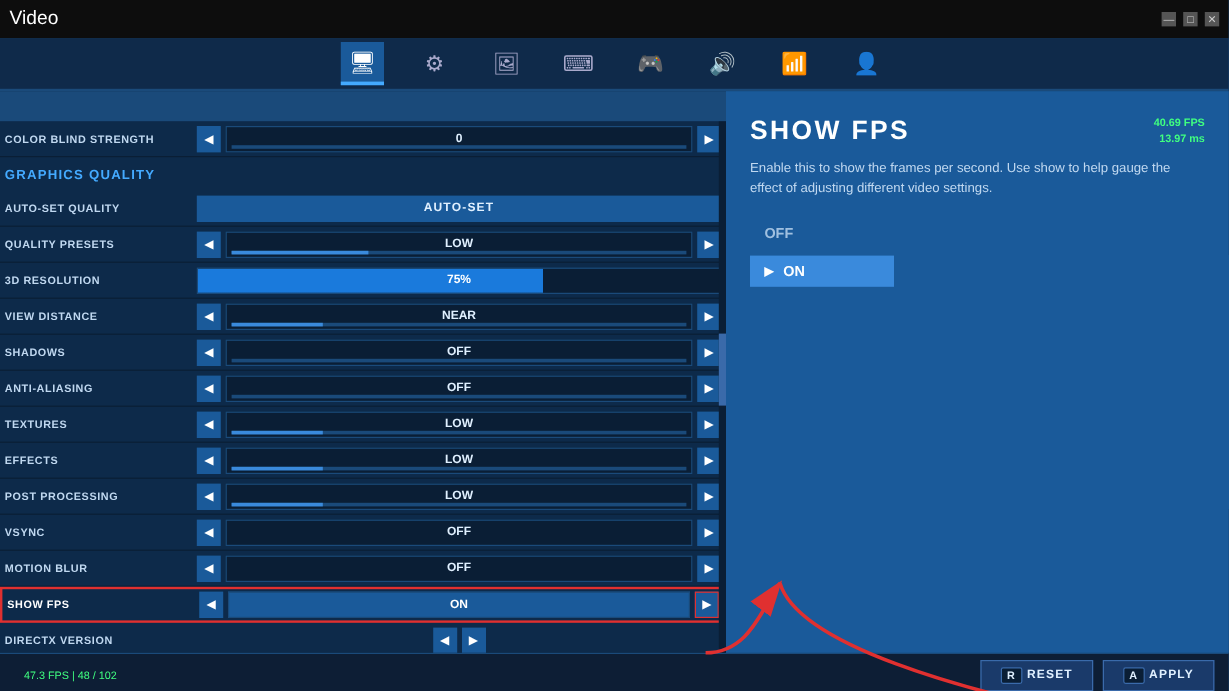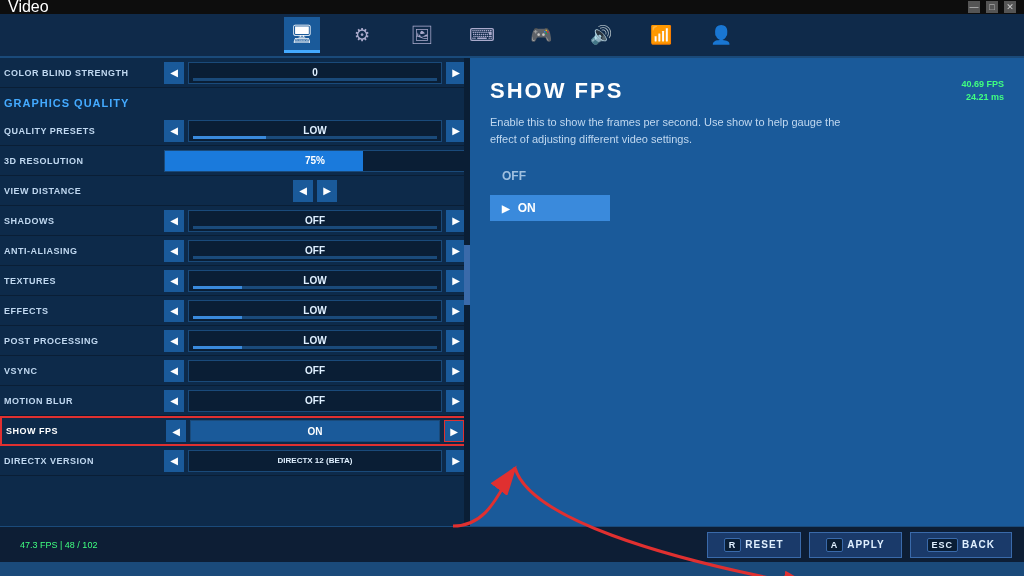--- a/index.html
+++ b/index.html
@@ -8,21 +8,21 @@
       height: 576px;
       overflow: hidden;
       background: #1a4a7a;
       font-family: 'Arial Black', 'Arial', sans-serif;
       color: #fff;
     }
 
     
     .titlebar {
       background: #0d0d0d;
-      height: 14px;
+      height: 32px;
       display: flex;
       align-items: center;
       justify-content: space-between;
       padding: 0 8px;
     }
     .titlebar-controls {
       display: flex;
       gap: 6px;
     }
     .titlebar-btn {
@@ -65,24 +65,25 @@
     }
 
     
     .main {
       display: flex;
       height: calc(576px - 28px - 44px - 36px);
     }
 
     
     .left-panel {
-      width: 470px;
+      width: 605px;
       background: #0d2a4a;
       overflow: hidden;
       flex-shrink: 0;
+      margin-top: 25px;
     }
 
     .settings-row {
       display: flex;
       align-items: center;
       height: 30px;
       border-bottom: 1px solid #0a1e35;
       padding: 0 4px;
     }
     .settings-row.highlighted {
@@ -331,20 +332,26 @@
             </div>
         </div>
         <button class="arrow-btn">▶</button>
       </div>
     </div>
 
     <div class="section-header">
       <span>GRAPHICS QUALITY</span>
     </div>
 
+    <div class="settings-row">
+      <span class="row-label" style="font-size:9px;">AUTO-SET QUALITY</span>
+      <div class="control-area">
+        <button class="wide-btn">AUTO-SET</button>
+      </div>
+    </div>
 
     <div class="settings-row">
       <span class="row-label" style="font-size:9px;">QUALITY PRESETS</span>
       <div class="control-area">
         <button class="arrow-btn">◀</button>
         <div class="value-display" style="min-width:130px;">
           LOW
           <div class="indicator-bar">
               <div class="indicator-fill" style="width:30%"></div>
             </div>
@@ -359,20 +366,26 @@
         <div class="slider-container" style="background: linear-gradient(to right, #1a7adc 66%, #0a1e35 66%);">
           <span class="slider-label">75%</span>
         </div>
       </div>
     </div>
 
     <div class="settings-row">
       <span class="row-label" style="font-size:9px;">VIEW DISTANCE</span>
       <div class="control-area">
         <button class="arrow-btn">◀</button>
+        <div class="value-display" style="min-width:130px;">
+          NEAR
+          <div class="indicator-bar">
+              <div class="indicator-fill" style="width:20%"></div>
+            </div>
+        </div>
         <button class="arrow-btn">▶</button>
       </div>
     </div>
 
     <div class="settings-row">
       <span class="row-label" style="font-size:9px;">SHADOWS</span>
       <div class="control-area">
         <button class="arrow-btn">◀</button>
         <div class="value-display" style="min-width:130px;">
           OFF
@@ -465,35 +478,34 @@
         <button class="arrow-btn">◀</button>
         <div class="value-display" style="min-width:130px; background:#1a5a9a; color:#fff; font-weight:900;">ON</div>
         <button class="arrow-btn" style="border:1px solid #e03030;">▶</button>
       </div>
     </div>
 
     <div class="settings-row">
       <span class="row-label" style="font-size:9px;">DIRECTX VERSION</span>
       <div class="control-area">
         <button class="arrow-btn">◀</button>
-        <div class="value-display" style="min-width:130px; font-size:8px;">DIRECTX 12 (BETA)</div>
         <button class="arrow-btn">▶</button>
       </div>
     </div>
 
     <div class="scrollbar-track">
       <div class="scrollbar-thumb"></div>
     </div>
   </div>
 
   <div class="right-panel" style="position:relative;">
     <div class="detail-title">SHOW FPS</div>
     <div class="fps-counter" style="position:absolute; top:20px; right:20px; text-align:right;">
       <div>40.69 FPS</div>
-      <div>24.21 ms</div>
+      <div>13.97 ms</div>
     </div>
     <div class="detail-desc">Enable this to show the frames per second. Use show to help gauge the effect of adjusting different video settings.</div>
 
     <div class="option-list">
       <div class="option-item">
         <span>OFF</span>
       </div>
       <div class="option-item selected">
         <span class="tri">▶</span>
         <span>ON</span>
@@ -518,17 +530,13 @@
 <div class="bottom-bar">
   <span style="color:#40ff80; font-size:9px; margin-right:auto; padding-left:8px;">47.3 FPS | 48 / 102</span>
   <button class="bottom-btn">
     <span class="key-badge">R</span>
     <span>RESET</span>
   </button>
   <button class="bottom-btn">
     <span class="key-badge">A</span>
     <span>APPLY</span>
   </button>
-  <button class="bottom-btn">
-    <span class="key-badge">ESC</span>
-    <span>BACK</span>
-  </button>
 </div>
 
 </body></html>

